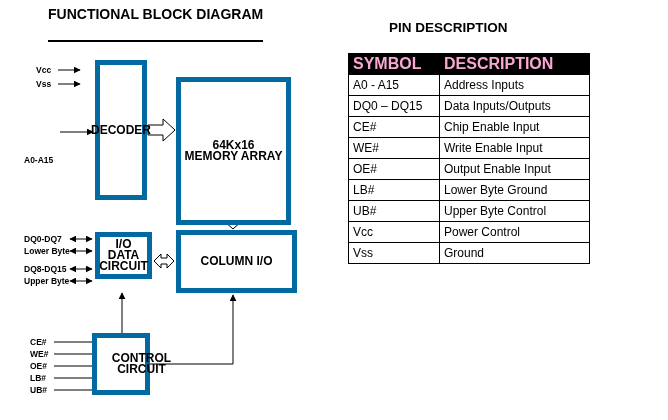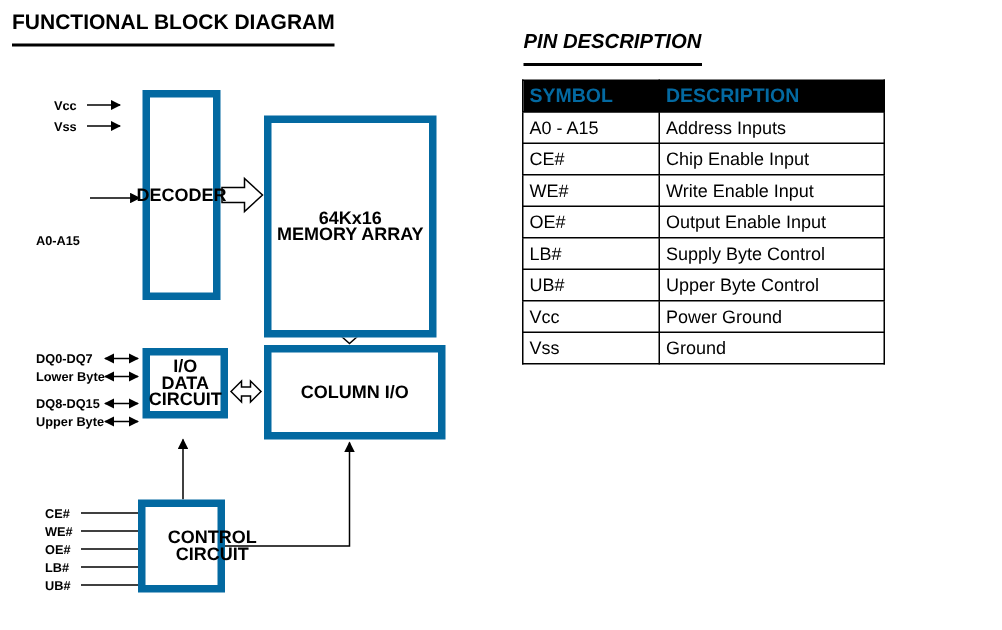--- a/index.html
+++ b/index.html
@@ -3,44 +3,44 @@
 <meta charset="utf-8">
 <style>
   html,body{margin:0;padding:0;}
   body{
     width:668px;height:420px;position:relative;background:#ffffff;
     font-family:"Liberation Sans","DejaVu Sans",sans-serif;color:#000;
     overflow:hidden;
   }
   .title{
     position:absolute;font-weight:bold;white-space:nowrap;
-    border-bottom:2px solid #000;padding-bottom:7px;
+    border-bottom:2px solid #000;padding-bottom:18px;margin-left:40px;
   }
   #fbd-title{left:8px;top:6px;font-size:14px;}
-  #pin-title{left:349px;top:20px;font-size:13.5px;font-style:italic;}
+  #pin-title{left:349px;top:20px;font-size:13.5px;}
   .block{
     position:absolute;border:5px solid #0369a1;background:#fff;
     display:flex;flex-direction:column;align-items:center;justify-content:center;
     font-size:12px;font-weight:bold;text-align:center;line-height:11px;
     box-sizing:border-box;
   }
   .sig{
     position:absolute;font-size:8.5px;font-weight:bold;line-height:12px;
     white-space:nowrap;
   }
   svg.overlay{position:absolute;left:0;top:0;pointer-events:none;}
   table.pins{
     position:absolute;left:348px;top:53px;border-collapse:collapse;
     font-size:12px;background:#fff;
   }
   table.pins th, table.pins td{
     border:1px solid #000;padding:3px 4px;text-align:left;
     line-height:14px;vertical-align:middle;white-space:nowrap;
   }
-  table.pins th{background:#000;color:#0369a1;font-weight:bold;font-size:13px;}
+  table.pins th{background:#000;color:#f9a8d4;font-weight:bold;font-size:16px;}
   .col-sym{width:82px;}
   .col-desc{width:141px;}
 </style>
 </head>
 <body>
 
 <div class="title" id="fbd-title">FUNCTIONAL BLOCK DIAGRAM</div>
 <div class="title" id="pin-title">PIN DESCRIPTION</div>
 
 <svg class="overlay" width="668" height="420" viewBox="0 0 668 420">
@@ -123,41 +123,45 @@
       <th class="col-sym">SYMBOL</th>
       <th class="col-desc">DESCRIPTION</th>
     </tr>
   </thead>
   <tbody>
     <tr>
       <td class="col-sym">A0 - A15</td>
       <td class="col-desc">Address Inputs</td>
     </tr>
     <tr>
+      <td class="col-sym">DQ0 – DQ15</td>
+      <td class="col-desc">Data Inputs/Outputs</td>
+    </tr>
+    <tr>
       <td class="col-sym">CE#</td>
       <td class="col-desc">Chip Enable Input</td>
     </tr>
     <tr>
       <td class="col-sym">WE#</td>
       <td class="col-desc">Write Enable Input</td>
     </tr>
     <tr>
       <td class="col-sym">OE#</td>
       <td class="col-desc">Output Enable Input</td>
     </tr>
     <tr>
       <td class="col-sym">LB#</td>
-      <td class="col-desc">Supply Byte Control</td>
+      <td class="col-desc">Lower Byte Ground</td>
     </tr>
     <tr>
       <td class="col-sym">UB#</td>
       <td class="col-desc">Upper Byte Control</td>
     </tr>
     <tr>
       <td class="col-sym">Vcc</td>
-      <td class="col-desc">Power Ground</td>
+      <td class="col-desc">Power Control</td>
     </tr>
     <tr>
       <td class="col-sym">Vss</td>
       <td class="col-desc">Ground</td>
     </tr>
   </tbody>
 </table>
 
 </body></html>

